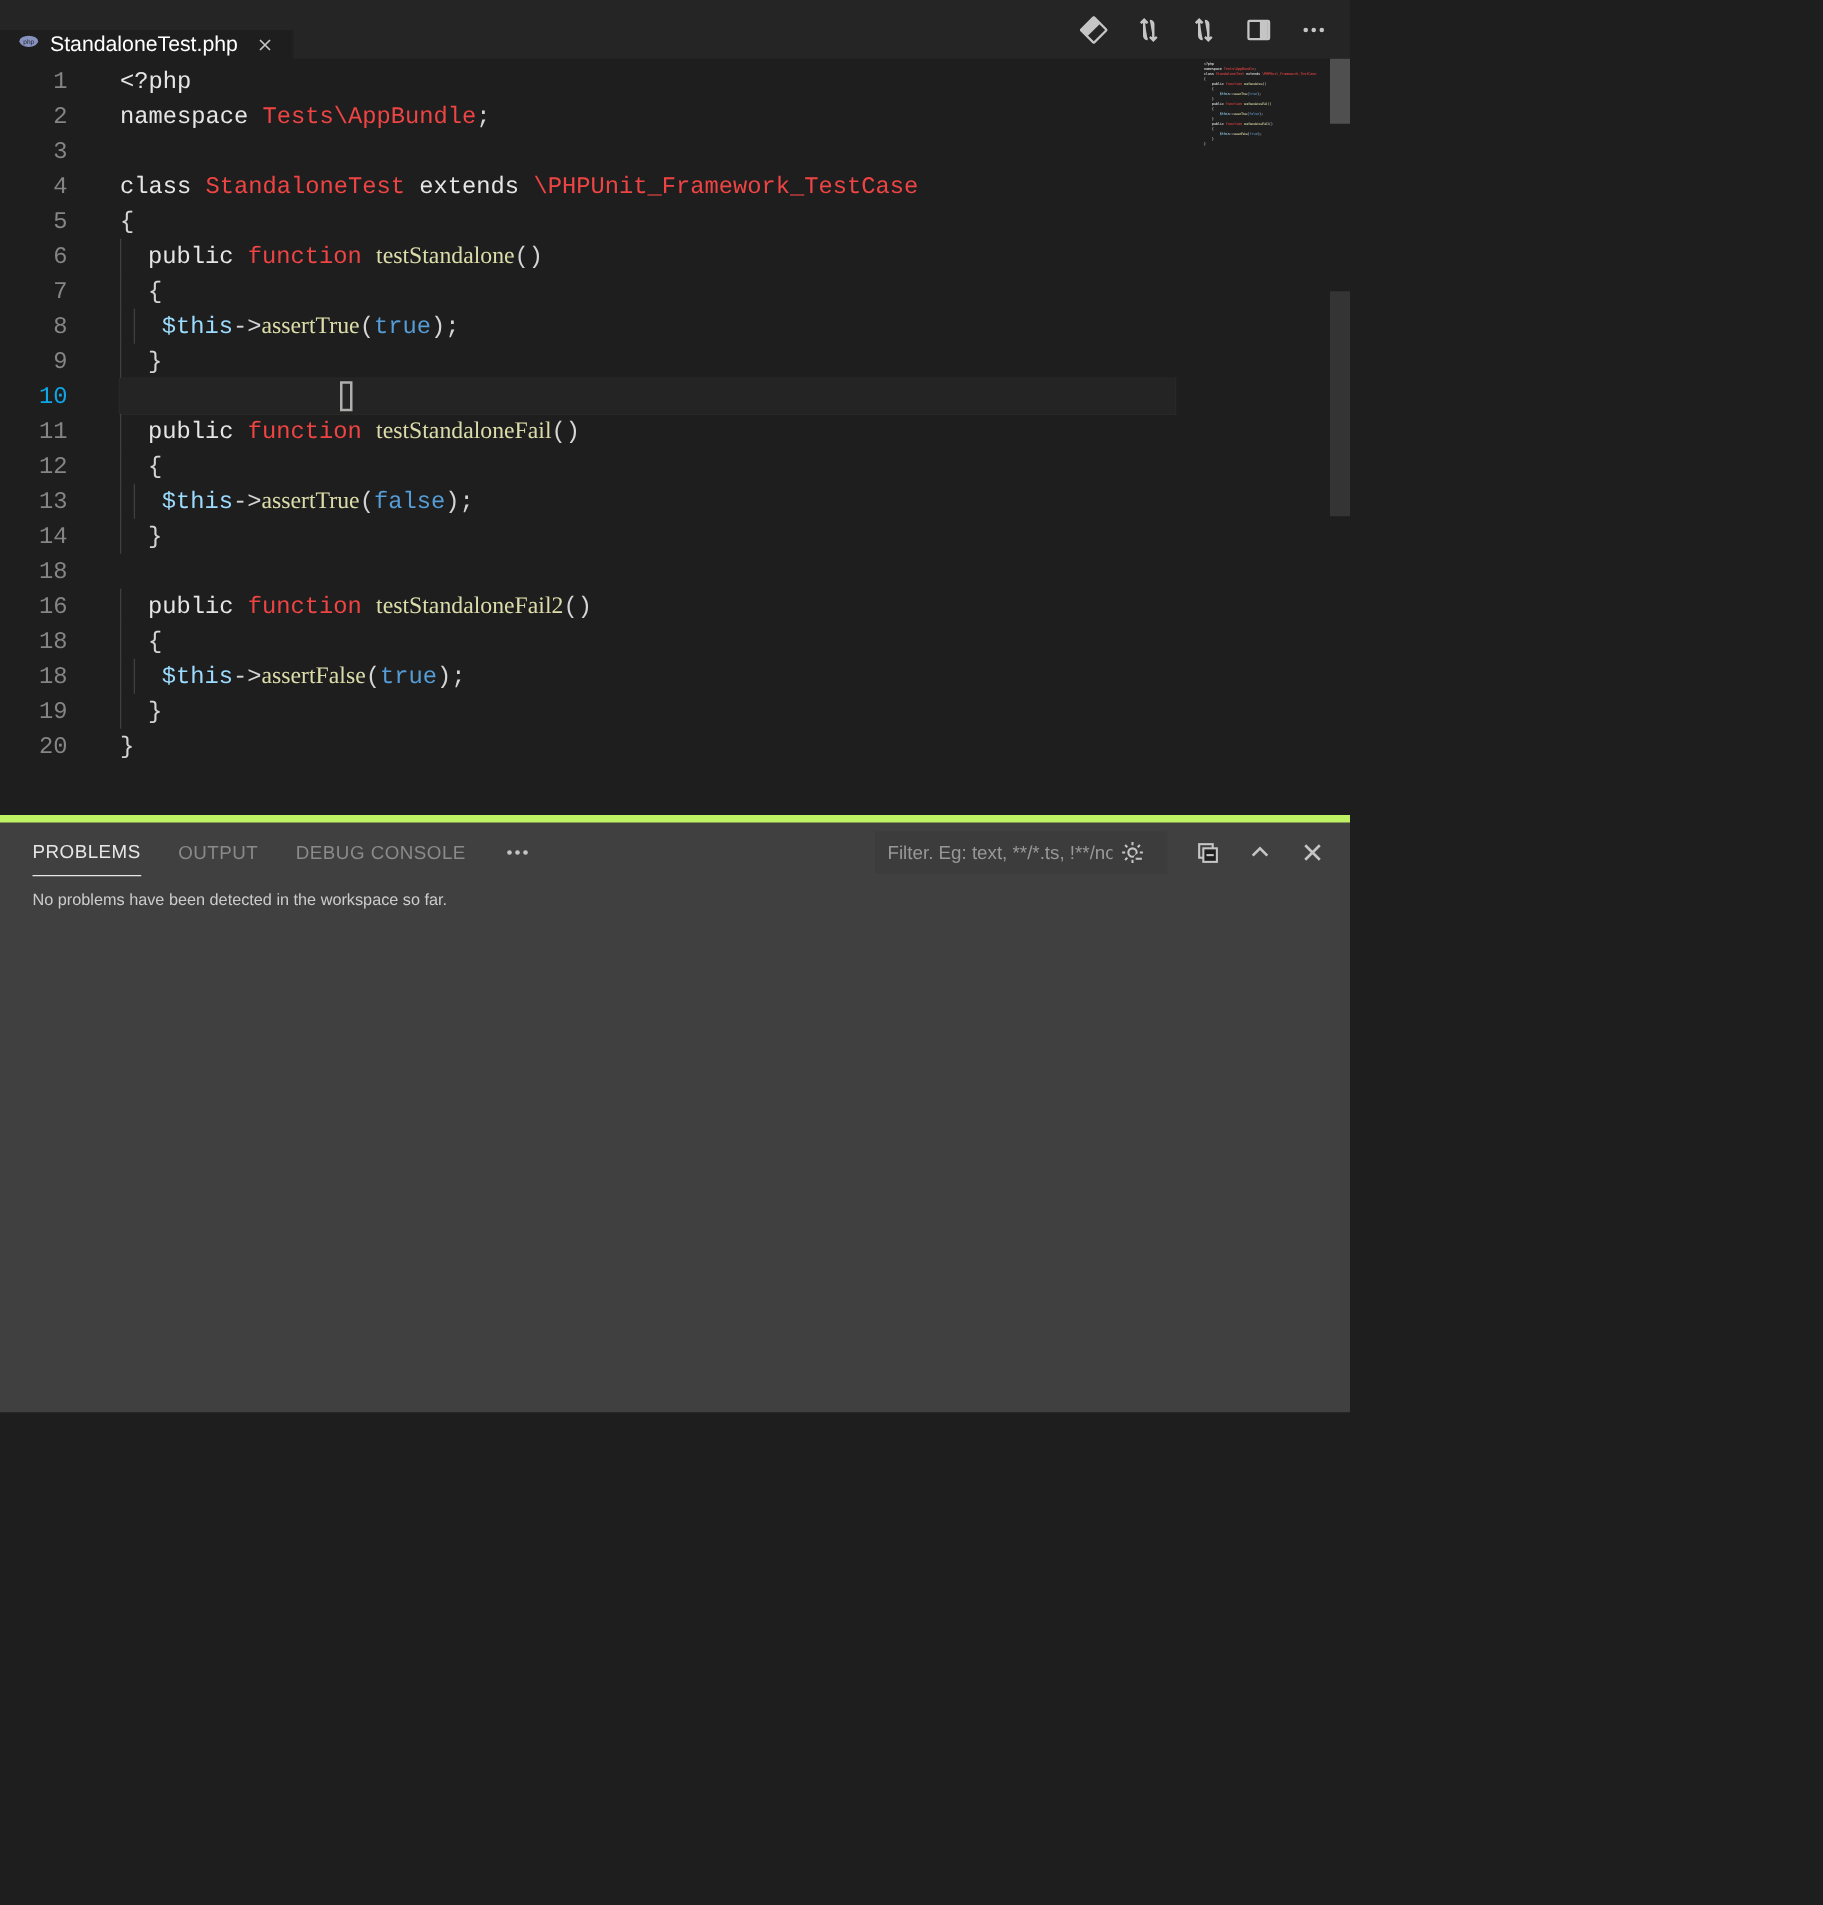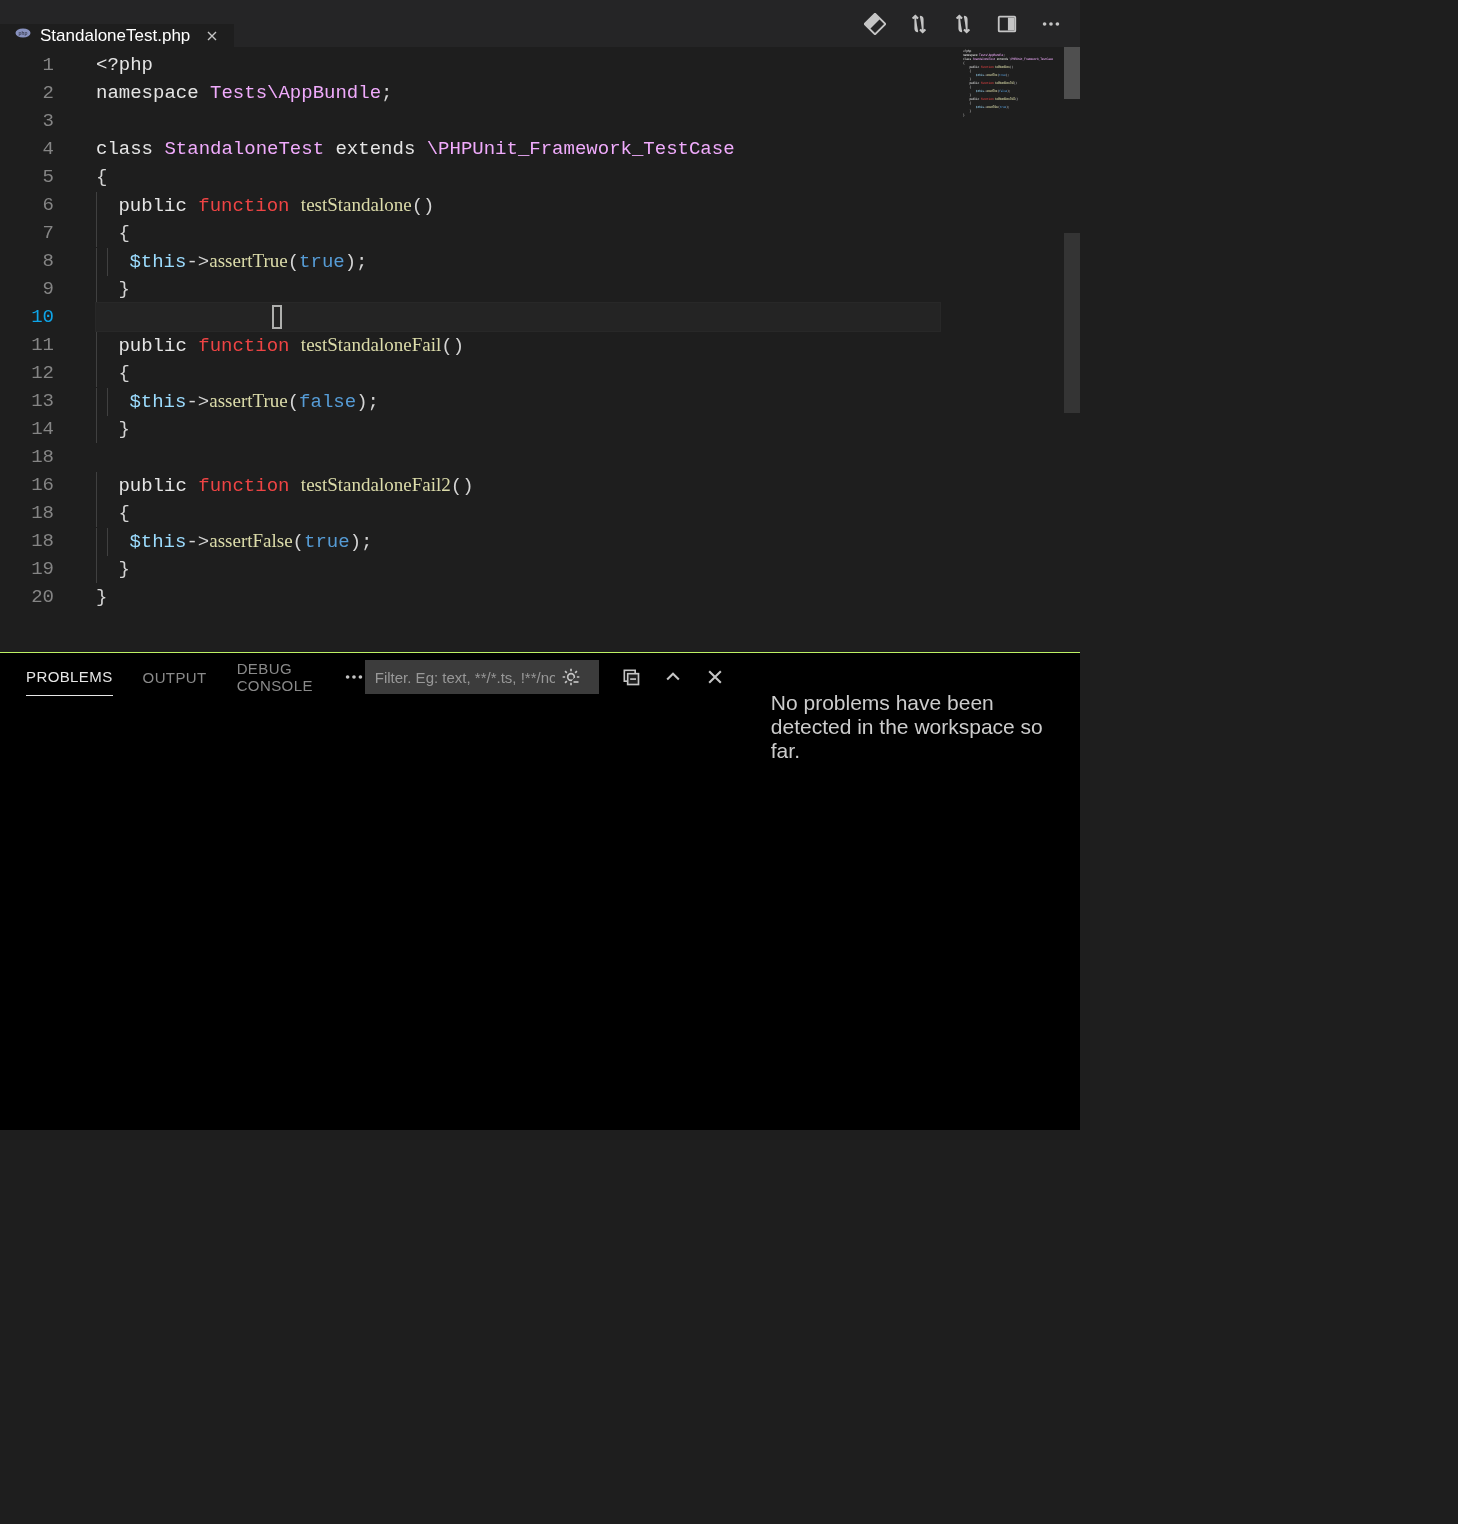--- a/index.html
+++ b/index.html
@@ -114,34 +114,34 @@
   }
   .vscroll .thumb {
     position: absolute;
     right: 0;
     width: 16px;
     background: #4f4f4f;
   }
   
   .c-key { color: #e5e5e5; }
   .c-func-key { color: #ef4444; }
-  .c-type { color: #f0abfc; }
+  .c-type { color: #ef4444; }
   .c-fn { color: #dcdcaa; font-family: Liberation Serif, serif; }
   .c-var { color: #9cdcfe; }
   .c-const { color: #569cd6; }
   .c-punct { color: #d4d4d4; }
   .c-white { color: #d4d4d4; }
 
   
   .panel {
     flex: 1;
-    border-top: 1px solid #bef264;
-    background: #000000;
-    display: flex;
-    flex-direction: row;
+    border-top: 6px solid #bef264;
+    background: #404040;
+    display: flex;
+    flex-direction: column;
   }
   .panel-header {
     display: flex;
     align-items: center;
     justify-content: space-between;
     height: 48px;
     padding: 0 20px 0 26px;
   }
   .panel-tabs { display: flex; gap: 30px; align-items:center; }
   .panel-tab {
@@ -171,23 +171,22 @@
     outline: none;
     color: #cccccc;
     font-size: 15px;
     width: 180px;
   }
   .panel-filter input::placeholder { color: #989898; }
   .panel-actions .icon-btn { cursor: pointer; display:flex; }
   .panel-actions svg { width: 20px; height: 20px; fill: #c5c5c5; }
   .panel-body {
     padding: 6px 26px;
-    font-size: 21px;
+    font-size: 13px;
     color: #cccccc;
-    margin-top: 32px;
   }
 </style>
 </head>
 <body>
 
 <div class="tab-bar">
   <div class="tabs">
     <div class="tab">
       <span class="file-icon">
         <svg viewBox="0 0 24 24">

